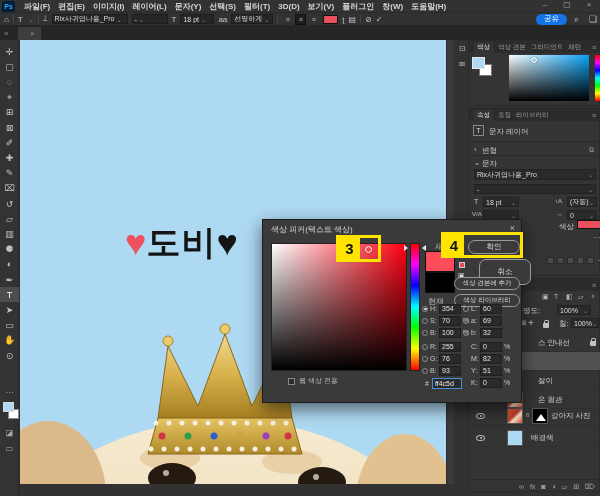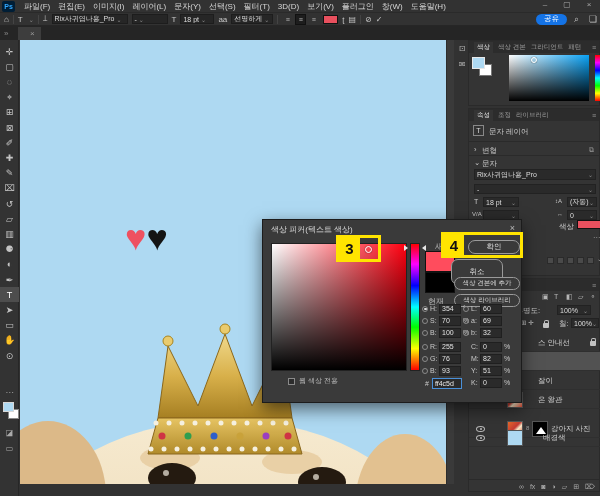--- a/index.html
+++ b/index.html
@@ -3,21 +3,21 @@
 <meta charset="utf-8">
 <style>
   * { margin:0; padding:0; box-sizing:border-box; }
   html,body { width:600px; height:496px; overflow:hidden; }
   body { font-family:"Liberation Sans","DejaVu Sans",sans-serif; background:#323232; color:#cfcfcf; }
   #app { position:relative; width:600px; height:496px; background:#323232; }
 
   
   #menubar { position:absolute; left:0; top:0; width:600px; height:13px; background:#323232; display:flex; align-items:center; font-size:8px; color:#d6d6d6; border-bottom:1px solid #2a2a2a; }
   #pslogo { width:13px; height:11px; margin:0 5px 0 2px; background:#001e36; color:#31a8ff; font-size:7px; font-weight:bold; display:flex; align-items:center; justify-content:center; border-radius:2px; }
-  .menu-item { padding:0 4px; white-space:nowrap; cursor:default; }
+  .menu-item { padding:0 4px; white-space:nowrap; cursor:default;font-weight:bold; }
   #wincontrols { position:absolute; right:2px; top:0; display:flex; gap:12px; font-size:8px; color:#a8a8a8; padding-right:4px; }
   #wincontrols span { width:10px; text-align:center; }
 
   
   #optionsbar { position:absolute; left:0; top:13px; width:600px; height:13px; background:#323232; border-bottom:1px solid #262626; display:flex; align-items:center; font-size:8px; gap:4px; padding-left:4px; }
   .ob-sep { width:1px; height:9px; background:#444; }
   .ob-icon { color:#c8c8c8; font-size:8px; }
   .ob-field { background:#262626; border:1px solid #1d1d1d; height:10px; display:flex; align-items:center; padding:0 2px; color:#ddd; font-size:7px; white-space:nowrap; overflow:hidden; }
   .ob-carat { color:#8a8a8a; font-size:6px; margin-left:2px; }
   .ob-alignbox { width:11px; height:11px; display:flex; align-items:center; justify-content:center; font-size:7px; color:#bbb; }
@@ -219,20 +219,21 @@
       <div class="tool selected" style="top: 247.2px;">T</div>
       <div class="tool" style="top: 262.4px;">➤</div>
       <div class="tool" style="top: 277.6px;">▭</div>
       <div class="tool" style="top: 292.8px;">✋</div>
       <div class="tool" style="top: 308px;">⊙</div>
     </div>
 
   <div id="canvas" style="background: rgb(174, 217, 242);">
     <div id="canvas-text">
       <span id="heart-left" style="color: rgb(238, 80, 96);">♥</span>
+      <span id="word" style="color: rgb(20, 20, 20);">도비</span>
       <span id="heart-right" style="color: rgb(20, 20, 20);">♥</span>
     </div>
     <svg id="dog-svg" width="426" height="180" viewBox="0 0 426 180">
       <defs>
         <linearGradient id="fur" x1="0" y1="0" x2="0" y2="1">
           <stop offset="0" stop-color="#f6ead0"></stop>
             <stop offset="1" stop-color="#e9d2a8"></stop>
         </linearGradient>
         <linearGradient id="gold" x1="0" y1="0" x2="0" y2="1">
           <stop offset="0" stop-color="#f0d98c"></stop>
@@ -424,31 +425,31 @@
           </div>
           <div class="lrow selected" style="top: 73px;"></div>
           <div class="lrow" style="top: 92px;">
             <div class="lname" style="left: 69px;">잘이</div>
           </div>
           <div class="lrow" style="top: 111px;">
             <div class="mini-eye"></div>
             <div class="thumb photo" style="left: 38px;"></div>
             <div class="lname" style="left: 69px;">은 왕관</div>
           </div>
-          <div class="lrow" style="top: 140px; text-decoration: underline;">
+          <div class="lrow" style="top: 127px; text-decoration: underline;">
             <div class="mini-eye"></div>
             <div class="thumb photo" style="left: 38px;"></div>
             <div style="position: absolute; left: 57px; top: 6px; font-size: 6px; color: rgb(153, 153, 153);">8</div>
             <div class="thumb mask" style="left: 63px;"></div>
             <div class="lname" style="left: 82px;">강아지 사진</div>
           </div>
           <div class="lrow" style="top: 149px;">
             <div class="mini-eye"></div>
             <div class="thumb bgcol" style="left: 38px;"></div>
-            <div class="lname" style="left: 74px;">배경색</div>
+            <div class="lname" style="left: 62px;">배경색</div>
           </div>
         </div>
       <div id="layers-bottom" style="top:200px">
           <div style="display: inline-block;">∞</div>
           <div style="display: inline-block;">fx</div>
           <div style="display: inline-block;">◙</div>
           <div style="display: inline-block;">◑</div>
           <div style="display: inline-block;">▱</div>
           <div style="display: inline-block;">⊞</div>
           <div style="display: inline-block;">⌦</div>
@@ -466,21 +467,21 @@
     <div class="hue-arrow-r"></div>
     <div id="lbl-new">새</div>
     <div id="sw-new" style="background: rgb(255, 76, 93);"></div>
     <div id="sw-cur" style="background: rgb(0, 0, 0);"></div>
     <div id="lbl-cur">현재</div>
     <span class="gamut-ic" style="top:31px">⚠</span>
     <span class="gamut-sq" style="top:42px;background:#e84b57"></span>
     <span class="gamut-ic" style="top:52px">▣</span>
     <span class="gamut-sq" style="top:63px;background:#ff3344"></span>
     <div class="dlg-btn" style="left:205px;top:20px;width:52px;height:14px">확인</div>
-    <div class="dlg-btn" style="left:188px;top:39px;width:52px;height:26px">취소</div>
+    <div class="dlg-btn" style="left:216px;top:39px;width:52px;height:26px">취소</div>
     <div class="dlg-btn" style="left:191px;top:57px;width:66px;height:13px;font-size:6.5px">색상 견본에 추가</div>
     <div class="dlg-btn" style="left:191px;top:74px;width:66px;height:13px;font-size:6.5px">색상 라이브러리</div>
     <div id="picker-col1">
         <div class="vrow" style="left: 159px; top: 83px;">
           <div class="radio sel"></div>
           <div class="vlabel">H:</div>
           <div class="vinput">354</div>
           <div>°</div>
         </div>
         <div class="vrow" style="left: 159px; top: 95px;">

